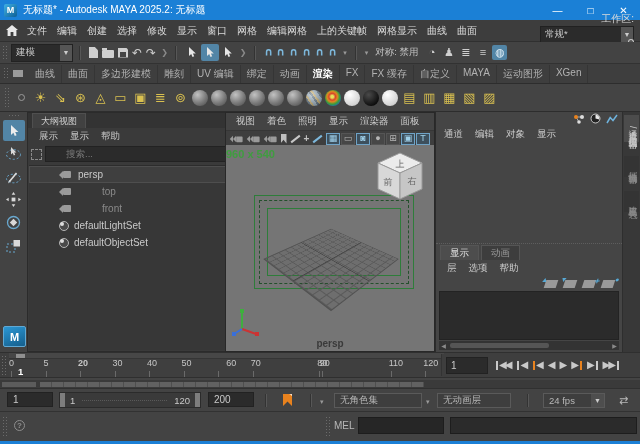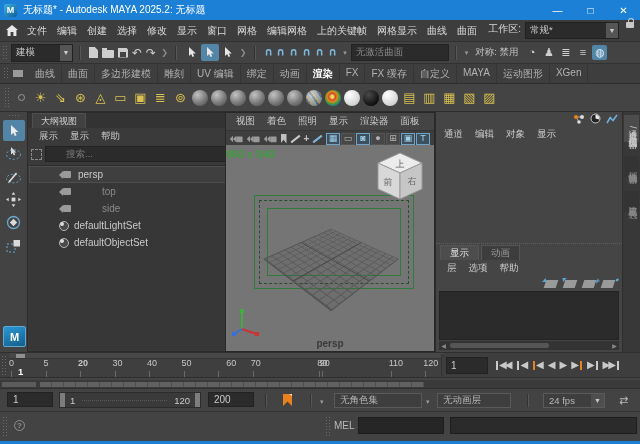--- a/index.html
+++ b/index.html
@@ -15,21 +15,21 @@
   .titlebar{top:0;height:20px;background:#1b80d6;padding-left:4px;}
   .app-icon{width:13px;height:13px;background:linear-gradient(135deg,#41b1e4,#0d5f95);color:#fff;
     font-size:9px;font-weight:bold;display:flex;align-items:center;justify-content:center;border-radius:2px;flex:none;}
   .title-text{color:#fff;font-size:10px;margin-left:6px;white-space:nowrap;}
   .win-controls{margin-left:auto;display:flex;height:100%;}
   .win-btn{width:33px;display:flex;align-items:center;justify-content:center;color:#fff;font-size:10px;}
   
   .menubar{top:20px;height:22px;background:#3d3d3d;border-bottom:1px solid #303030;padding:0 6px;}
   .home-ic{margin-right:4px;display:flex;flex:none;}
   .menu-item{font-size:10px;color:#dadada;padding:0 5px;white-space:nowrap;}
-  .workspace{margin-left:auto;display:flex;align-items:flex-start;}
+  .workspace{margin-left:auto;display:flex;align-items:flex-end;flex-direction:column;}
   .ws-label{font-size:10px;color:#dadada;white-space:nowrap;}
   .ws-box{width:88px;height:15px;background:#2b2b2b;border:1px solid #212121;margin-left:4px;display:flex;
     align-items:center;font-size:9.5px;color:#c9c9c9;padding-left:4px;}
   .ws-arrow{margin-left:auto;width:12px;height:100%;background:#555;color:#ccc;font-size:7px;
     display:flex;align-items:center;justify-content:center;}
   .lock{width:8px;height:6px;background:#c9c9c9;border-radius:1px;position:relative;margin-left:7px;flex:none;}
   .lock::before{content:"";position:absolute;top:-4px;left:1.5px;width:4px;height:4px;border:1px solid #c9c9c9;
     border-bottom:none;border-radius:3px 3px 0 0;}
   
   .statusline{top:42px;height:22px;background:#434343;border-bottom:1px solid #323232;padding-left:1px;gap:2px;}
@@ -293,21 +293,20 @@
     <span class="vsep"></span>
     <span id="snap-icons" style="display:flex;align-items:center">
         <span class="magnet">∪</span>
         <span class="magnet">∪</span>
         <span class="magnet">∪</span>
         <span class="magnet">∪</span>
         <span class="magnet">∪</span>
         <span class="magnet">∪</span>
       </span>
     <span class="small-dd">▾</span>
-    <span class="txtfield">无激活曲面</span>
     <span class="vsep"></span>
     <span class="small-dd">▾</span>
     <span class="sym-label">对称: 禁用</span>
     <span id="status-right-icons" style="display:flex;align-items:center">
         <span class="ric">◔</span>
         <span class="ric">♟</span>
         <span class="ric">≣</span>
         <span class="ric">≡</span>
         <span class="ric active">◍</span>
       </span>
@@ -436,21 +435,21 @@
       <div class="out-row hl">
             <span class="cam"></span>
             <span class="out-label">persp</span>
           </div>
           <div class="out-row">
             <span class="cam"></span>
             <span class="out-label dim">top</span>
           </div>
           <div class="out-row">
             <span class="cam"></span>
-            <span class="out-label dim">side</span>
+            <span class="out-label dim">front</span>
           </div>
           <div class="out-row">
             <span class="set-icon"></span>
             <span class="out-label">defaultLightSet</span>
           </div>
           <div class="out-row">
             <span class="set-icon"></span>
             <span class="out-label">defaultObjectSet</span>
           </div>
         </div>

